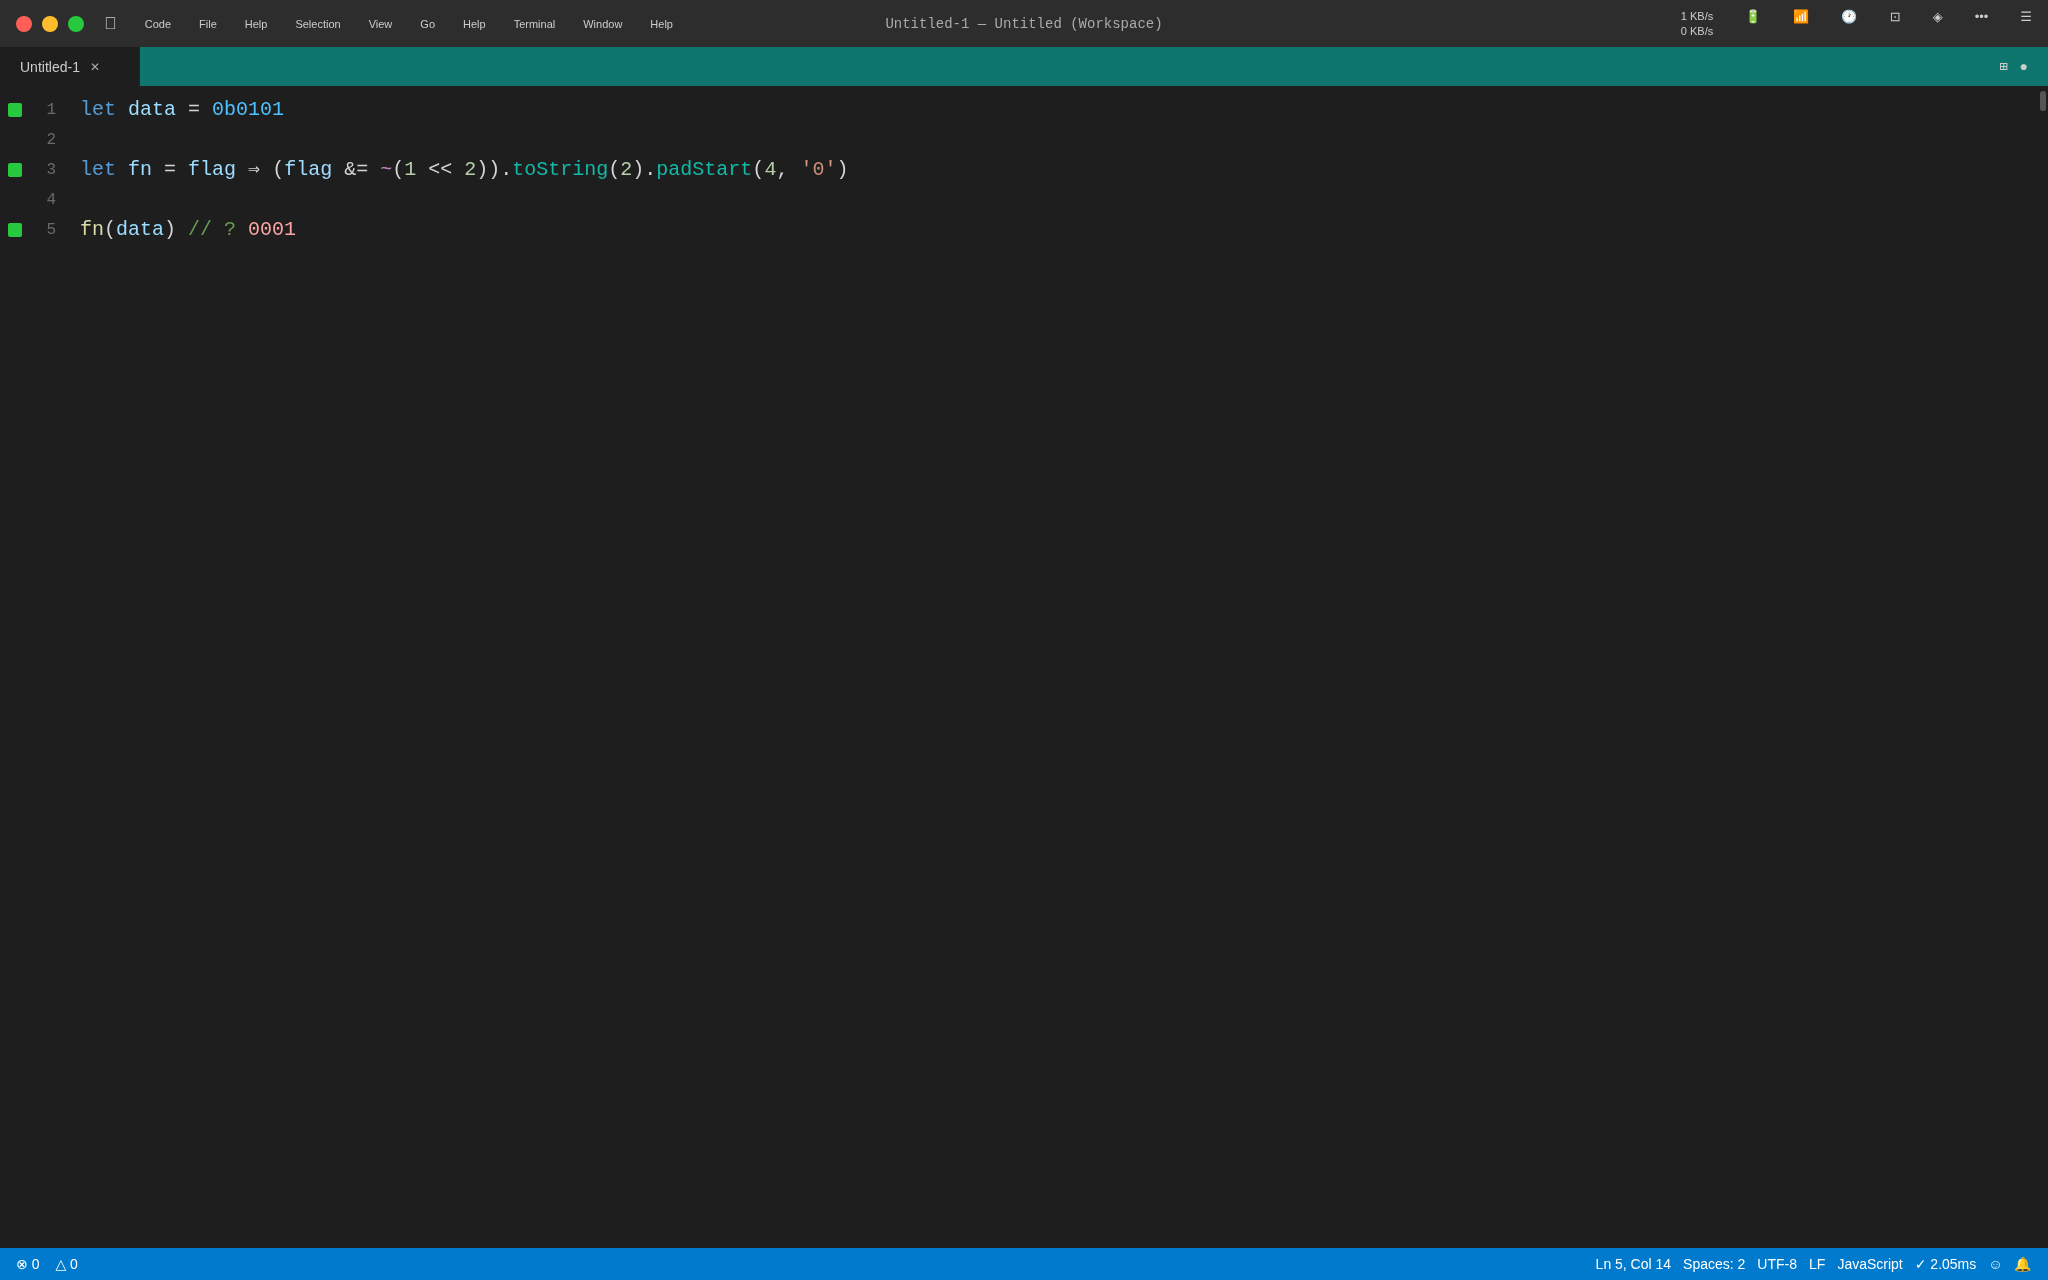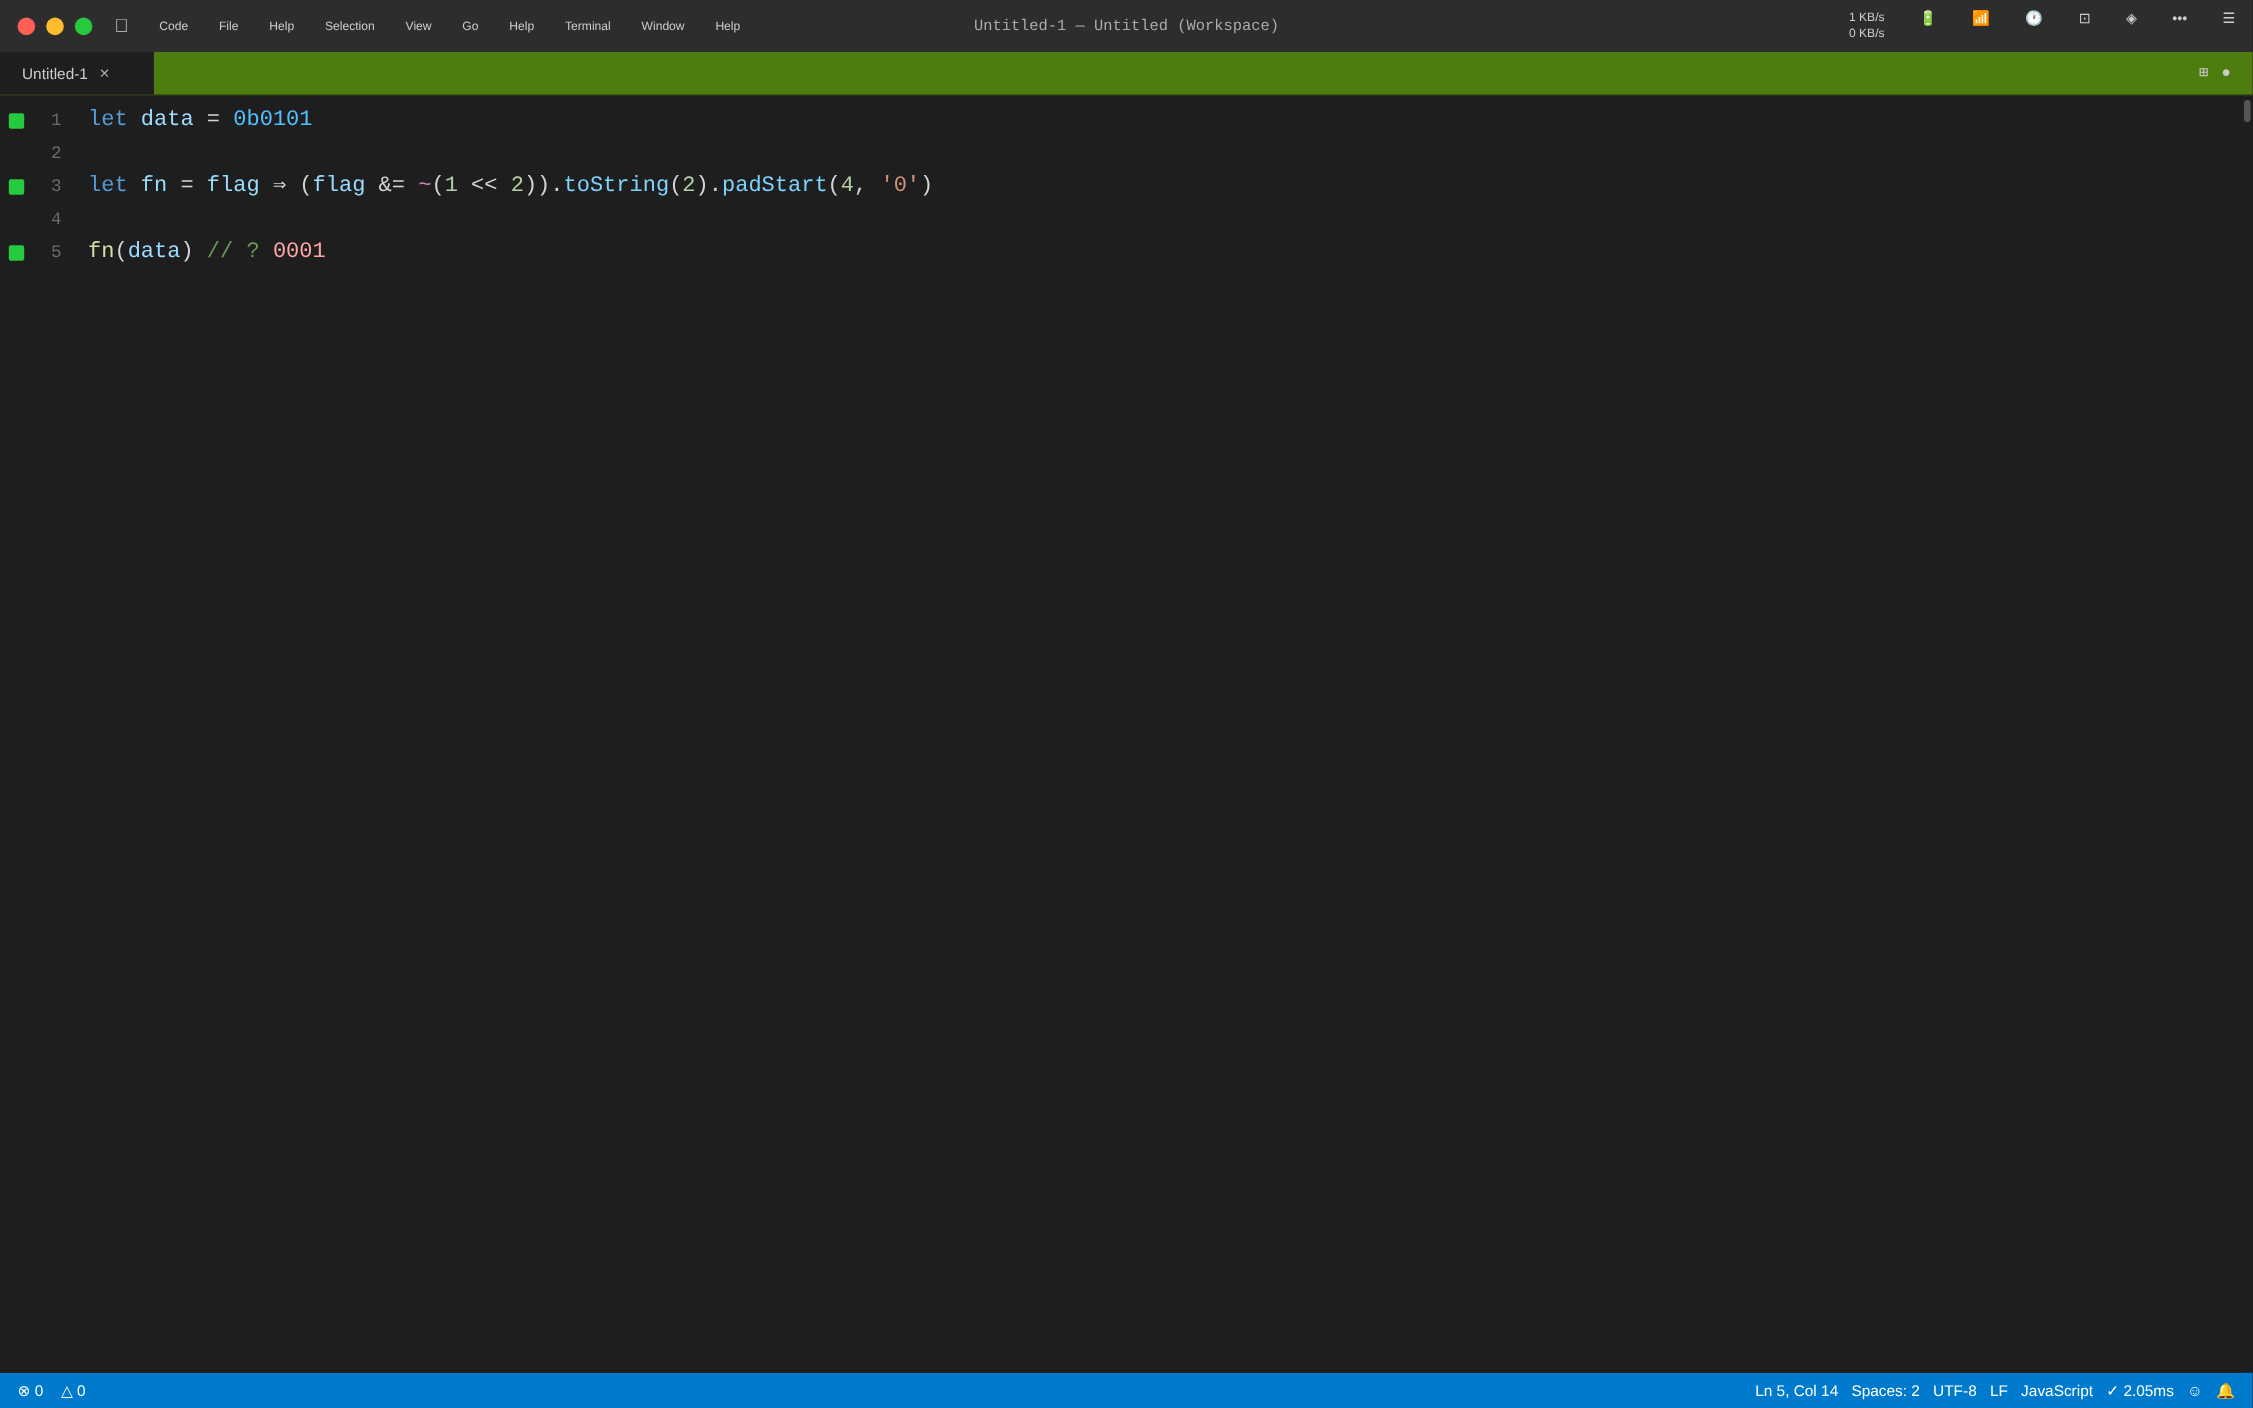--- a/index.html
+++ b/index.html
@@ -71,21 +71,21 @@
       font-family: -apple-system, BlinkMacSystemFont, sans-serif;
     }
     .titlebar-right .speed {
       text-align: right;
       line-height: 1.3;
       font-size: 11px;
     }
 
     
     .tabbar {
-      background: #4d7c0f;
+      background: #0f766e;
       height: 40px;
       display: flex;
       align-items: stretch;
       border-bottom: 1px solid #1e1e1e;
       flex-shrink: 0;
     }
     .tab {
       display: flex;
       align-items: center;
       padding: 0 20px;
@@ -164,21 +164,21 @@
       font-family: 'Menlo', 'Monaco', 'Courier New', monospace;
       white-space: nowrap;
     }
 
     
     .kw { color: #569cd6; } 
     .var-name { color: #9cdcfe; } 
     .num-lit { color: #4fc1ff; } 
     .fn-name { color: #dcdcaa; }
     .arrow { color: #d4d4d4; }
-    .method { color: #7dd3fc; }
+    .method { color: #14b8a6; }
     .str { color: #ce9178; } 
     .comment { color: #6a9955; }
     .result { color: #fca5a5; }
     .plain { color: #d4d4d4; }
     .tilde { color: #c586c0; }
 
     
     .statusbar {
       background: #007acc;
       height: 32px;

